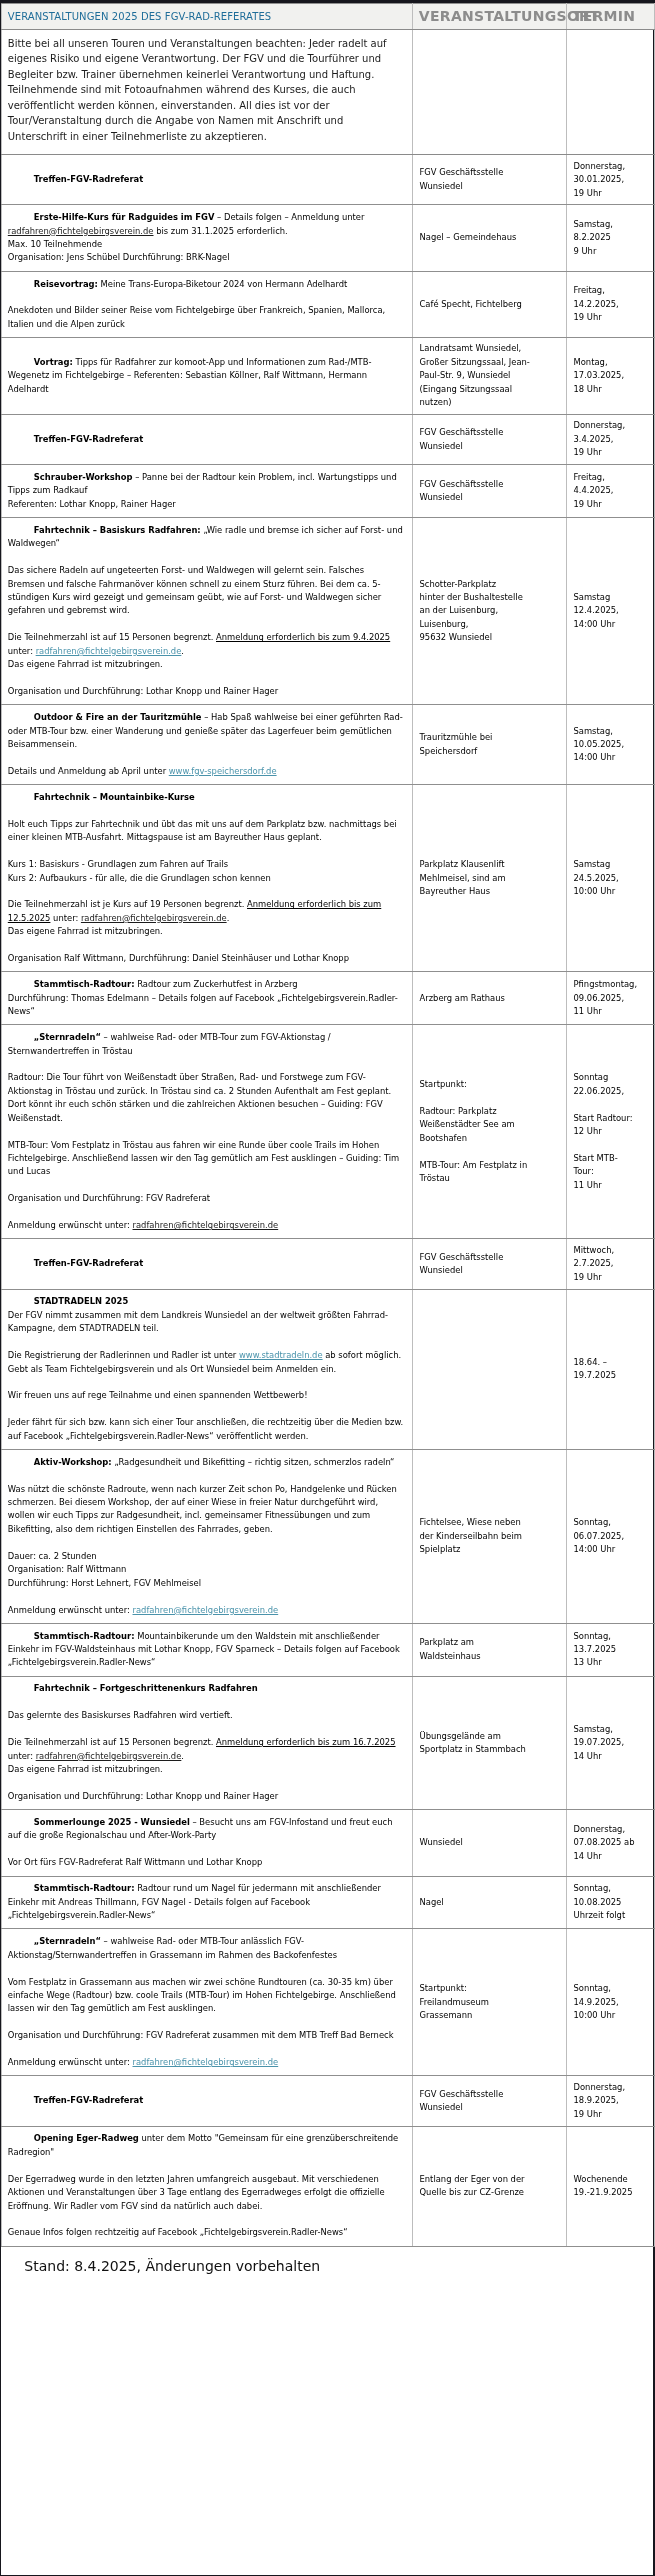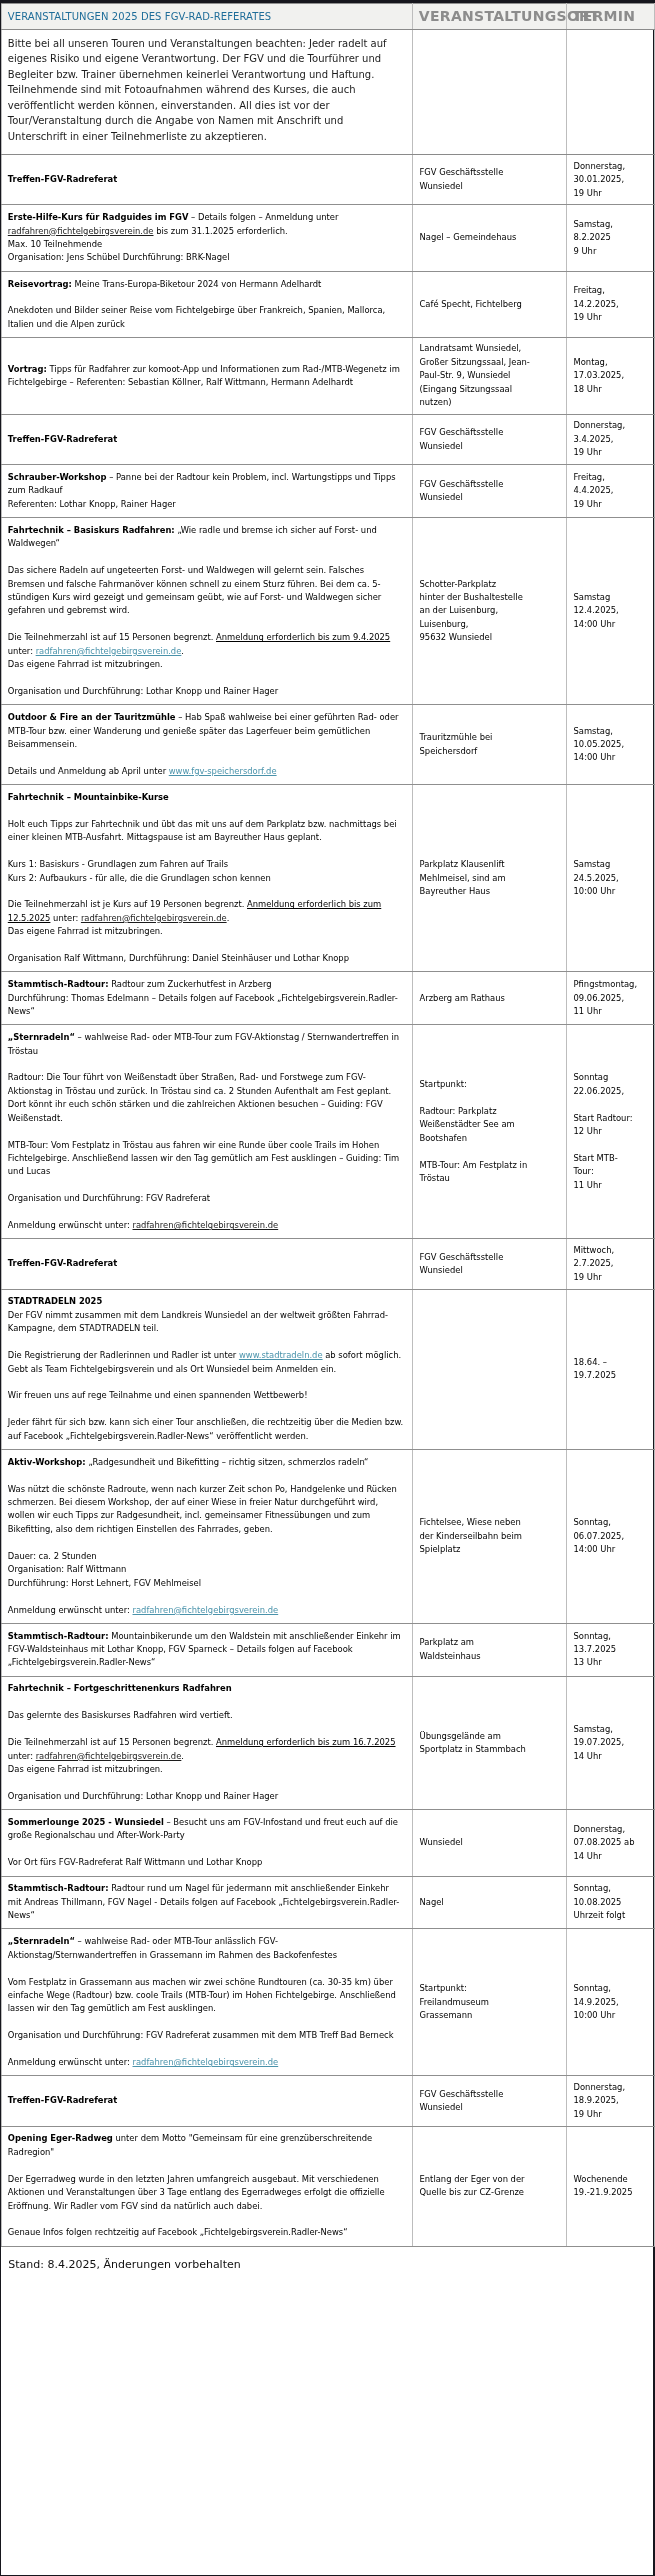--- a/index.html
+++ b/index.html
@@ -15,25 +15,25 @@
            border-bottom:1.5px solid #8a8a8a;}
   .title-cell{font-size:10px;font-weight:normal;letter-spacing:0.1px;}
   .collabel{font-size:14px;font-weight:bold;letter-spacing:0.3px;}
   tr.notice-row td{border-bottom:1.5px solid #8a8a8a;}
   .c-notice{padding:5.8px 7.3px 10.2px 5.8px;font-size:10px;line-height:1.55;color:#1c1c1c;}
   tr.event-row{height:44px;}
   td.c-desc{padding:5.8px 8.7px 5.8px 5.8px;font-size:8.4px;line-height:1.6;}
   td.c-loc,td.c-termin{padding:4.4px 4.4px 4.4px 6.5px;font-size:8.4px;line-height:1.6;}
   .para{margin:0;}
   .line{white-space:nowrap;}
-  .b{font-weight:bold;}
+  .b{font-weight:bold;margin-left:26px;}
   .u{text-decoration:underline;text-align:center;}
   a.lnk{text-decoration:underline;cursor:pointer;text-align:right;}
   a.lnk.dark{color:#1c1c1c;}
-  .footer{font-size:11px;color:#111;padding:11.6px 0 10.2px 7.3px;}
+  .footer{font-size:14px;color:#111;padding:11.6px 0 10.2px 7.3px;margin-left:16px;}
 </style>
 </head>
 <body>
 
 <div class="page">
   <table class="schedule">
     <colgroup>
         <col class="c1">
         <col class="c2">
         <col class="c3">

